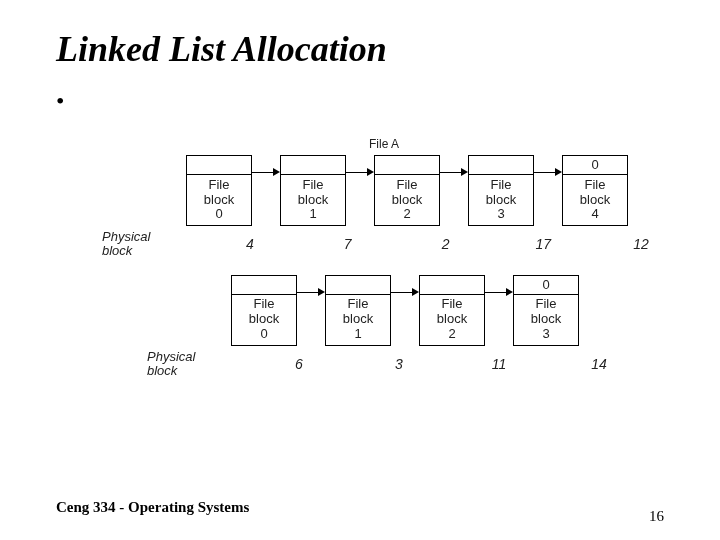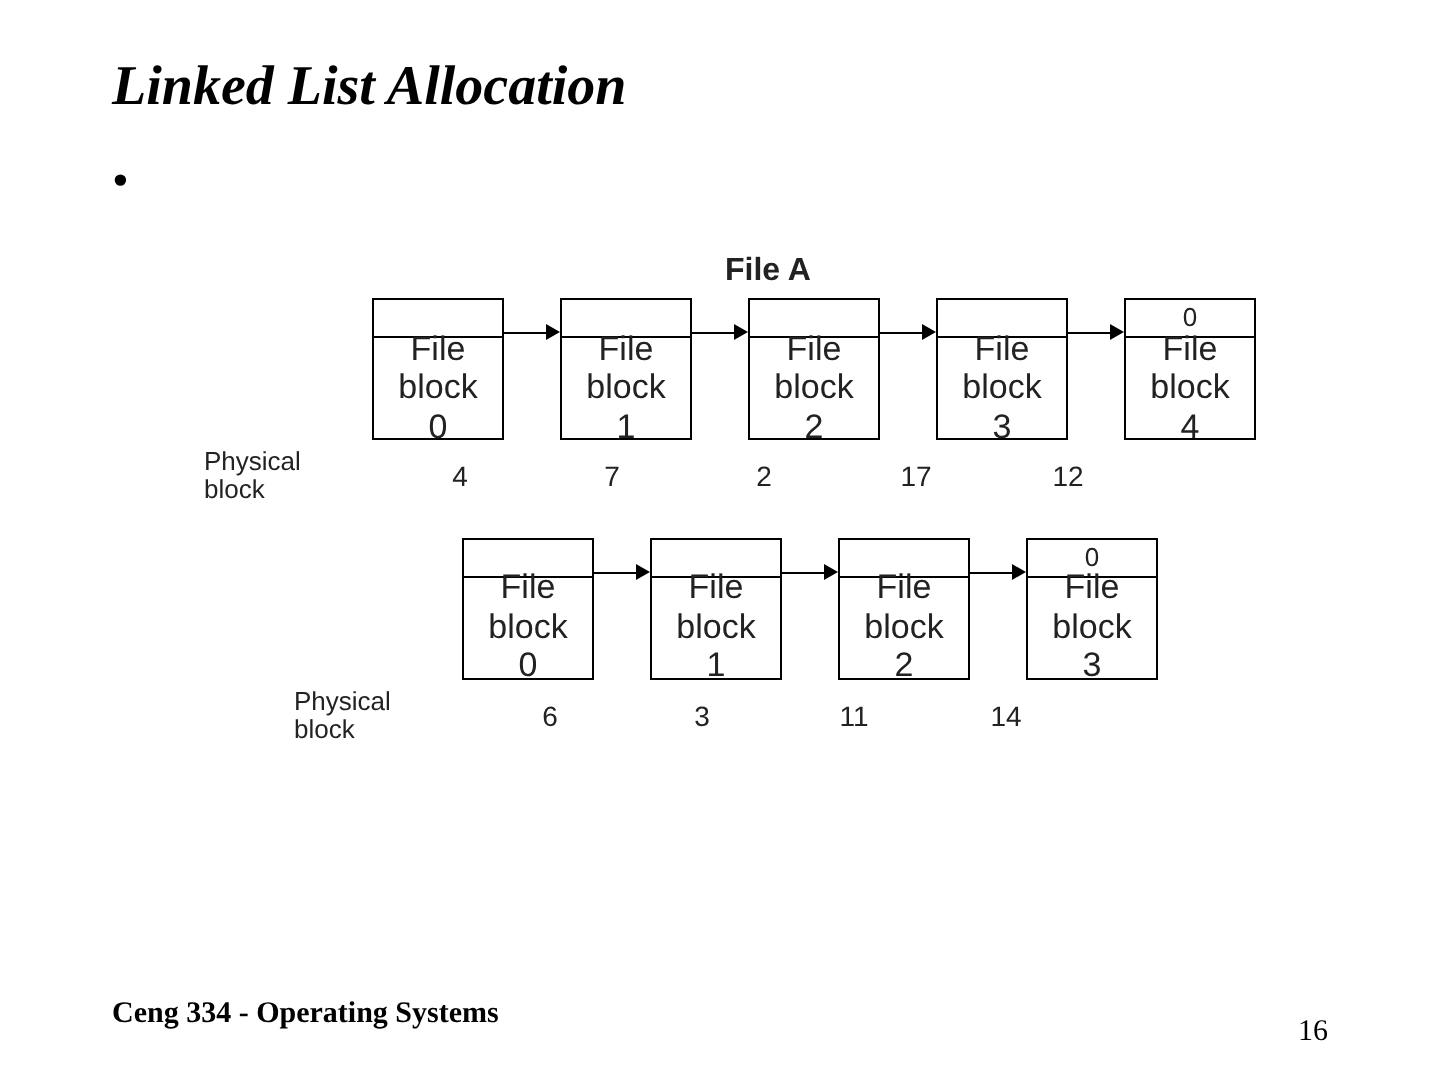--- a/index.html
+++ b/index.html
@@ -9,21 +9,21 @@
     height: 540px;
     font-family: "Times New Roman", Times, serif;
     background: #fff;
     color: #000;
     position: relative;
   }
   .slide {
     padding: 28px 48px 0 56px;
   }
   .title {
-    font-size: 28px;
+    font-size: 36px;
     font-style: italic;
     font-weight: bold;
     margin: 0 0 18px 0;
   }
   .bullet-row {
     display: flex;
     align-items: baseline;
     font-size: 24px;
     margin-bottom: 22px;
   }
@@ -36,23 +36,22 @@
     font-weight: bold;
   }
   .diagram-area {
     font-family: Arial, Helvetica, sans-serif;
     font-size: 13px;
     color: #222;
     margin-left: 40px;
   }
   .file-label {
     text-align: center;
-    font-size: 16px;
+    font-size: 12px;
     margin: 2px 0 4px 0;
-    font-weight: bold;
   }
   .row {
     display: flex;
     align-items: center;
   }
   .blocks-row {
     justify-content: flex-start;
     gap: 28px;
     margin-left: 90px;
   }
@@ -63,21 +62,21 @@
     background: #fff;
   }
   .ptr-cell {
     height: 18px;
     border-bottom: 1.2px solid #000;
     font-size: 13px;
     line-height: 18px;
   }
   .body-cell {
     height: 50px;
-    font-size: 17px;
+    font-size: 13px;
     line-height: 1.15;
     display: flex;
     flex-direction: column;
     justify-content: center;
   }
   .arrow {
     width: 28px;
     height: 18px;
     position: relative;
     margin-left: -28px;
@@ -96,21 +95,22 @@
     position: absolute;
     right: 0; top: 50%;
     transform: translateY(-50%);
     border-left: 7px solid #000;
     border-top: 4px solid transparent;
     border-bottom: 4px solid transparent;
   }
   .phys-row {
     margin-top: 4px;
     margin-left: 0;
-    gap: 12px;
+    gap: 36px;
+    font-style: italic;
   }
   .phys-label {
     width: 84px;
     font-size: 13px;
     line-height: 1.1;
     text-align: left;
     padding-left: 6px;
   }
   .phys-num {
     width: 64px;

